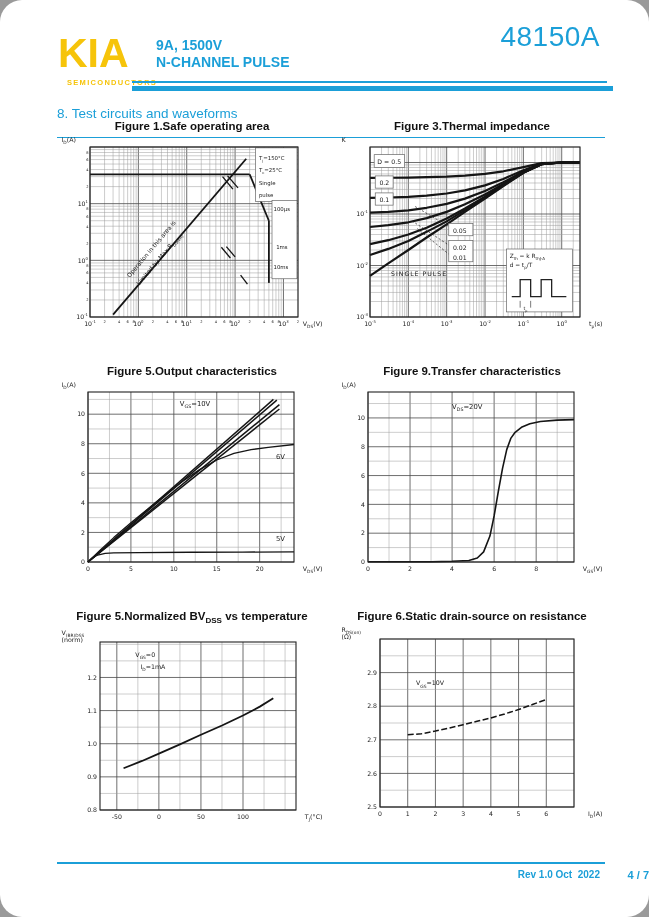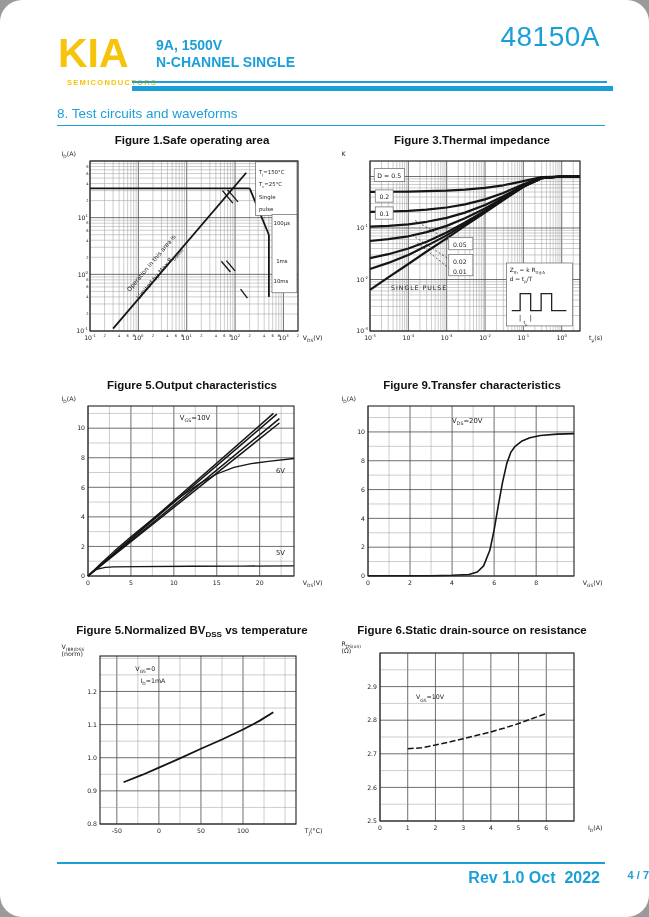--- a/index.html
+++ b/index.html
@@ -6,45 +6,45 @@
   .page{width:649px;height:917px;position:relative;background:#fff;margin:0 auto;
         font-family:"Liberation Sans",sans-serif;overflow:hidden;border-radius:22px;}
   .logo{position:absolute;left:58px;top:33px;}
   .logo-text{font-size:41px;font-weight:bold;color:var(--yellow);line-height:1;letter-spacing:0px;}
   .logo-sub{font-size:7.5px;color:var(--yellow);letter-spacing:1.3px;font-weight:bold;margin-top:4px;margin-left:9px;}
   .spec{position:absolute;left:156px;top:37px;color:var(--accent);font-weight:bold;font-size:14px;line-height:17px;}
   .part{position:absolute;right:49px;top:21px;color:var(--accent);font-size:28px;letter-spacing:0.5px;}
   .rule-thin{position:absolute;left:132px;right:42px;top:81px;height:1.5px;background:var(--accent);}
   .rule-thick{position:absolute;left:132px;right:36px;top:86px;height:5px;background:var(--accent);}
   .section-heading{position:absolute;left:57px;top:106px;width:548px;color:var(--accent);
-        font-size:13.5px;border-bottom:1.5px solid var(--accent);padding-bottom:4px;}
-  .figures{position:absolute;left:52px;top:134px;width:560px;display:grid;
+        font-size:13.5px;border-bottom:1.5px solid var(--accent);padding-bottom:16px;}
+  .figures{position:absolute;left:52px;top:120px;width:560px;display:grid;
         grid-template-columns:280px 280px;row-gap:26px;}
   .figure{width:280px;display:flex;flex-direction:column;align-items:center;}
   .fig-title{font-size:11.5px;font-weight:bold;color:#111;margin:0 0 1px 0;white-space:nowrap;}
   .fig-title sub{font-size:70%;}
   svg{display:block;}
   svg text{font-family:"DejaVu Sans",sans-serif;fill:#1a1a1a;}
   .footer-line{position:absolute;left:57px;right:44px;top:862px;height:1.5px;background:var(--accent);}
   .page-num{position:absolute;left:0;right:0;top:869px;text-align:right;color:var(--accent);font-weight:bold;font-size:11px;}
-  .rev{position:absolute;right:49px;top:869px;color:var(--accent);font-weight:bold;font-size:16px;white-space:pre;margin-left:35px;}
+  .rev{position:absolute;right:49px;top:869px;color:var(--accent);font-weight:bold;font-size:10px;white-space:pre;margin-left:35px;}
 </style>
 </head>
 <body>
 
 <div class="page">
 
   <div class="logo">
     <div class="logo-text">KIA</div>
     <div class="logo-sub">SEMICONDUCTORS</div>
   </div>
 
   <div class="spec">
     <div>9A, 1500V</div>
-    <div>N-CHANNEL SINGLE</div>
+    <div>N-CHANNEL PULSE</div>
   </div>
 
   <div class="part">48150A</div>
 
   <div class="rule-thin"></div>
   <div class="rule-thick"></div>
 
   <div class="section-heading">8. Test circuits and waveforms</div>
 
   <div class="figures">

